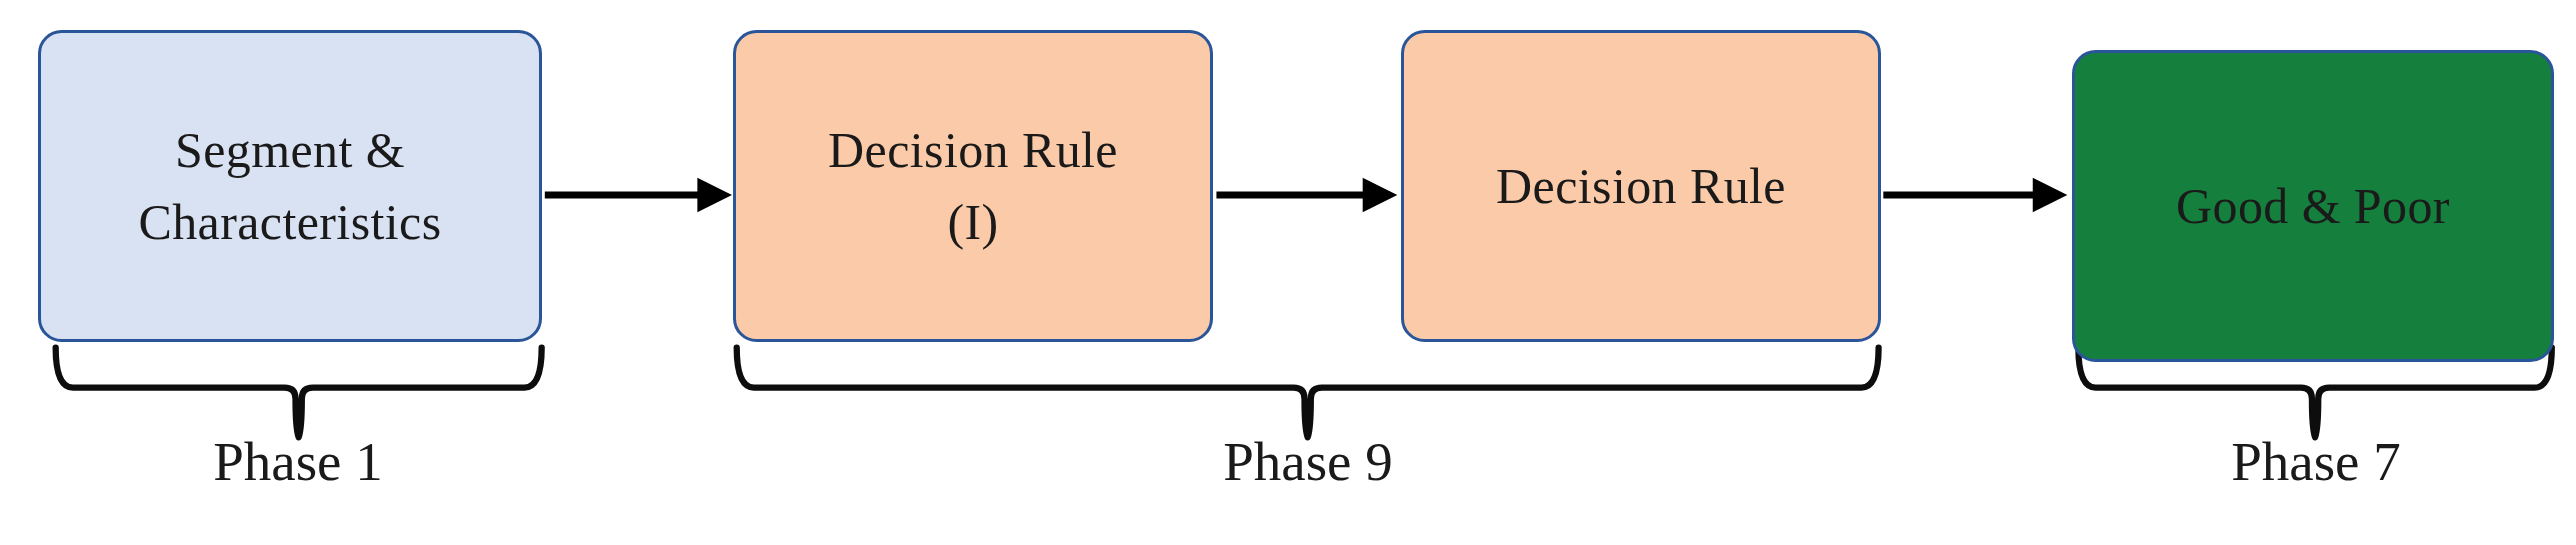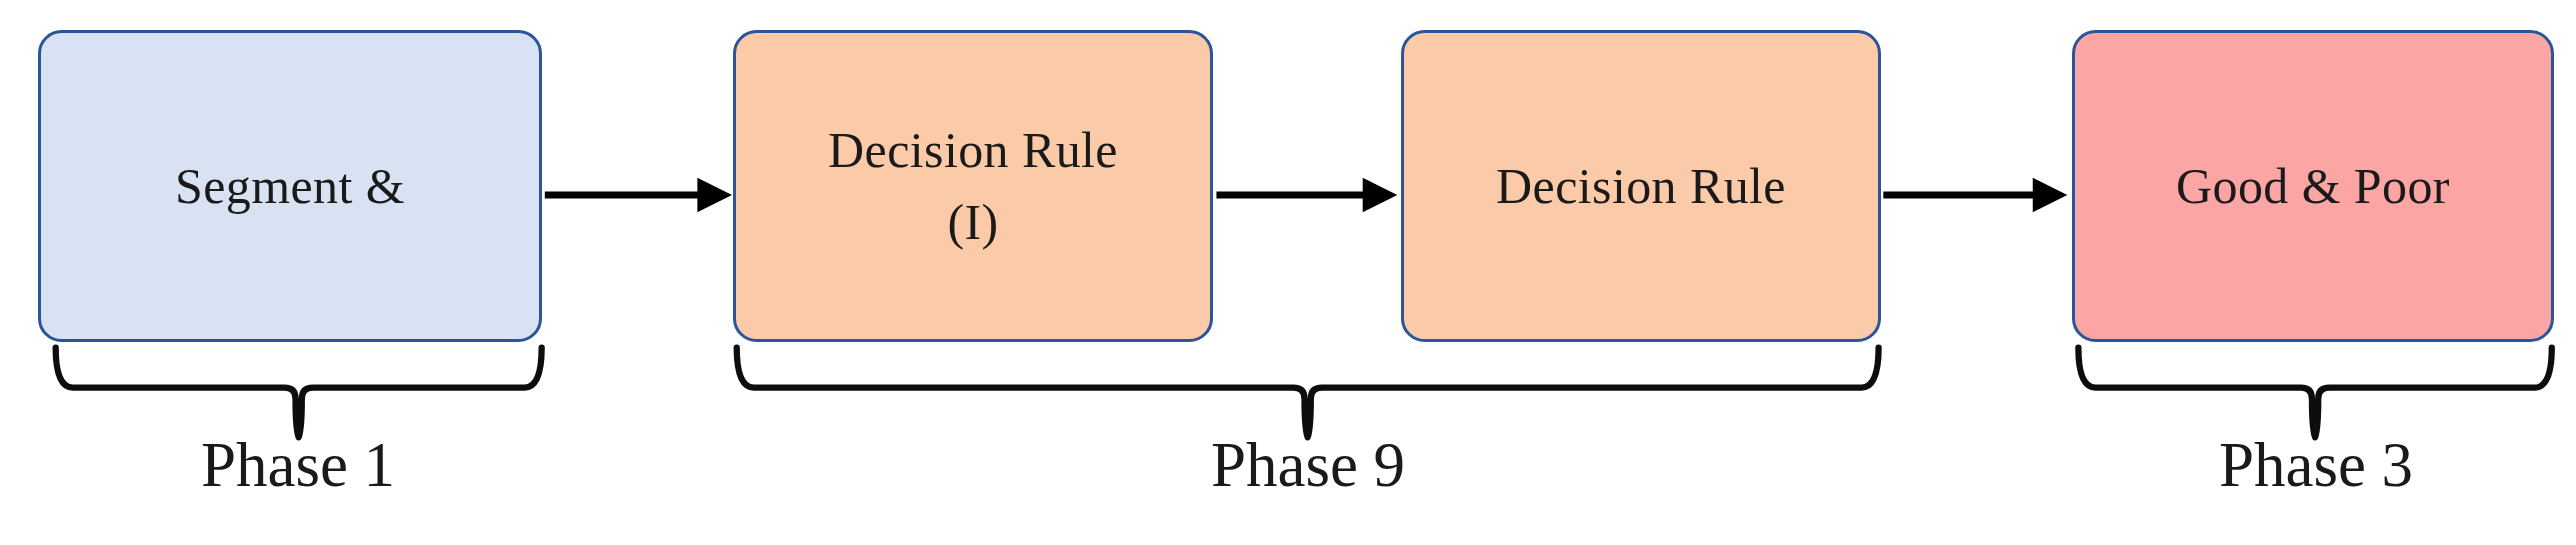--- a/index.html
+++ b/index.html
@@ -43,21 +43,21 @@
   }
   .box-label span {
     display: block;
     white-space: nowrap;
   }
   .phase-label {
     position: absolute;
     top: 434px;
     transform: translateX(-50%);
     color: #1a1a1a;
-    font-size: 63px;
+    font-size: 55px;
     line-height: 1.0;
     white-space: nowrap;
   }
   .box-1 { left: 38px;   width: 504px; background: #d9e2f3; }
   .box-2 { left: 733px;  width: 480px; background: #fbcba9; }
   .box-3 { left: 1401px; width: 480px; background: #fbcba9; }
   .box-4 { left: 2072px; width: 482px; background: #ffe79b; }
 </style>
 </head>
 <body>
@@ -80,40 +80,41 @@
     </g>
 
     <path d="M 70 442 Q 70 493 92 493 H 361 Q 375 493 375 507 Q 375 545 379 556 Q 383 545 383 507 Q 383 493 397 493 H 666 Q 688 493 688 442" fill="none" stroke="#0d0d0d" stroke-width="8" stroke-linecap="round" stroke-linejoin="round"></path>
     <path d="M 936 442 Q 936 493 958 493 H 1644 Q 1658 493 1658 507 Q 1658 545 1662 556 Q 1666 545 1666 507 Q 1666 493 1680 493 H 2366 Q 2388 493 2388 442" fill="none" stroke="#0d0d0d" stroke-width="8" stroke-linecap="round" stroke-linejoin="round"></path>
     <path d="M 2642 442 Q 2642 493 2664 493 H 2925 Q 2939 493 2939 507 Q 2939 545 2943 556 Q 2947 545 2947 507 Q 2947 493 2961 493 H 3222 Q 3244 493 3244 442" fill="none" stroke="#0d0d0d" stroke-width="8" stroke-linecap="round" stroke-linejoin="round"></path>
   </svg>
 
   <div class="box box-1" style="background: rgb(217, 226, 243); border-color: rgb(42, 86, 153);">
     <div class="box-label">
       <span>Segment &amp;</span>
+      <span>Characteristics</span>
     </div>
   </div>
 
   <div class="box box-2" style="background: rgb(251, 203, 169); border-color: rgb(42, 86, 153);">
     <div class="box-label">
       <span>Decision Rule</span>
       <span>(I)</span>
     </div>
   </div>
 
   <div class="box box-3" style="background: rgb(251, 203, 169); border-color: rgb(42, 86, 153);">
     <div class="box-label">
       <span>Decision Rule</span>
     </div>
   </div>
 
-  <div class="box box-4" style="background: #fca5a5; border-color: rgb(42, 86, 153);">
+  <div class="box box-4" style="background: #15803d; border-color: rgb(42, 86, 153); margin-top: 20px;">
     <div class="box-label">
       <span>Good &amp; Poor</span>
     </div>
   </div>
 
   <div class="phase-label" style="left:298px">Phase 1</div>
   <div class="phase-label" style="left:1308px">Phase 9</div>
-  <div class="phase-label" style="left:2316px">Phase 3</div>
+  <div class="phase-label" style="left:2316px">Phase 7</div>
 
 </div>
 
 
 </body></html>

